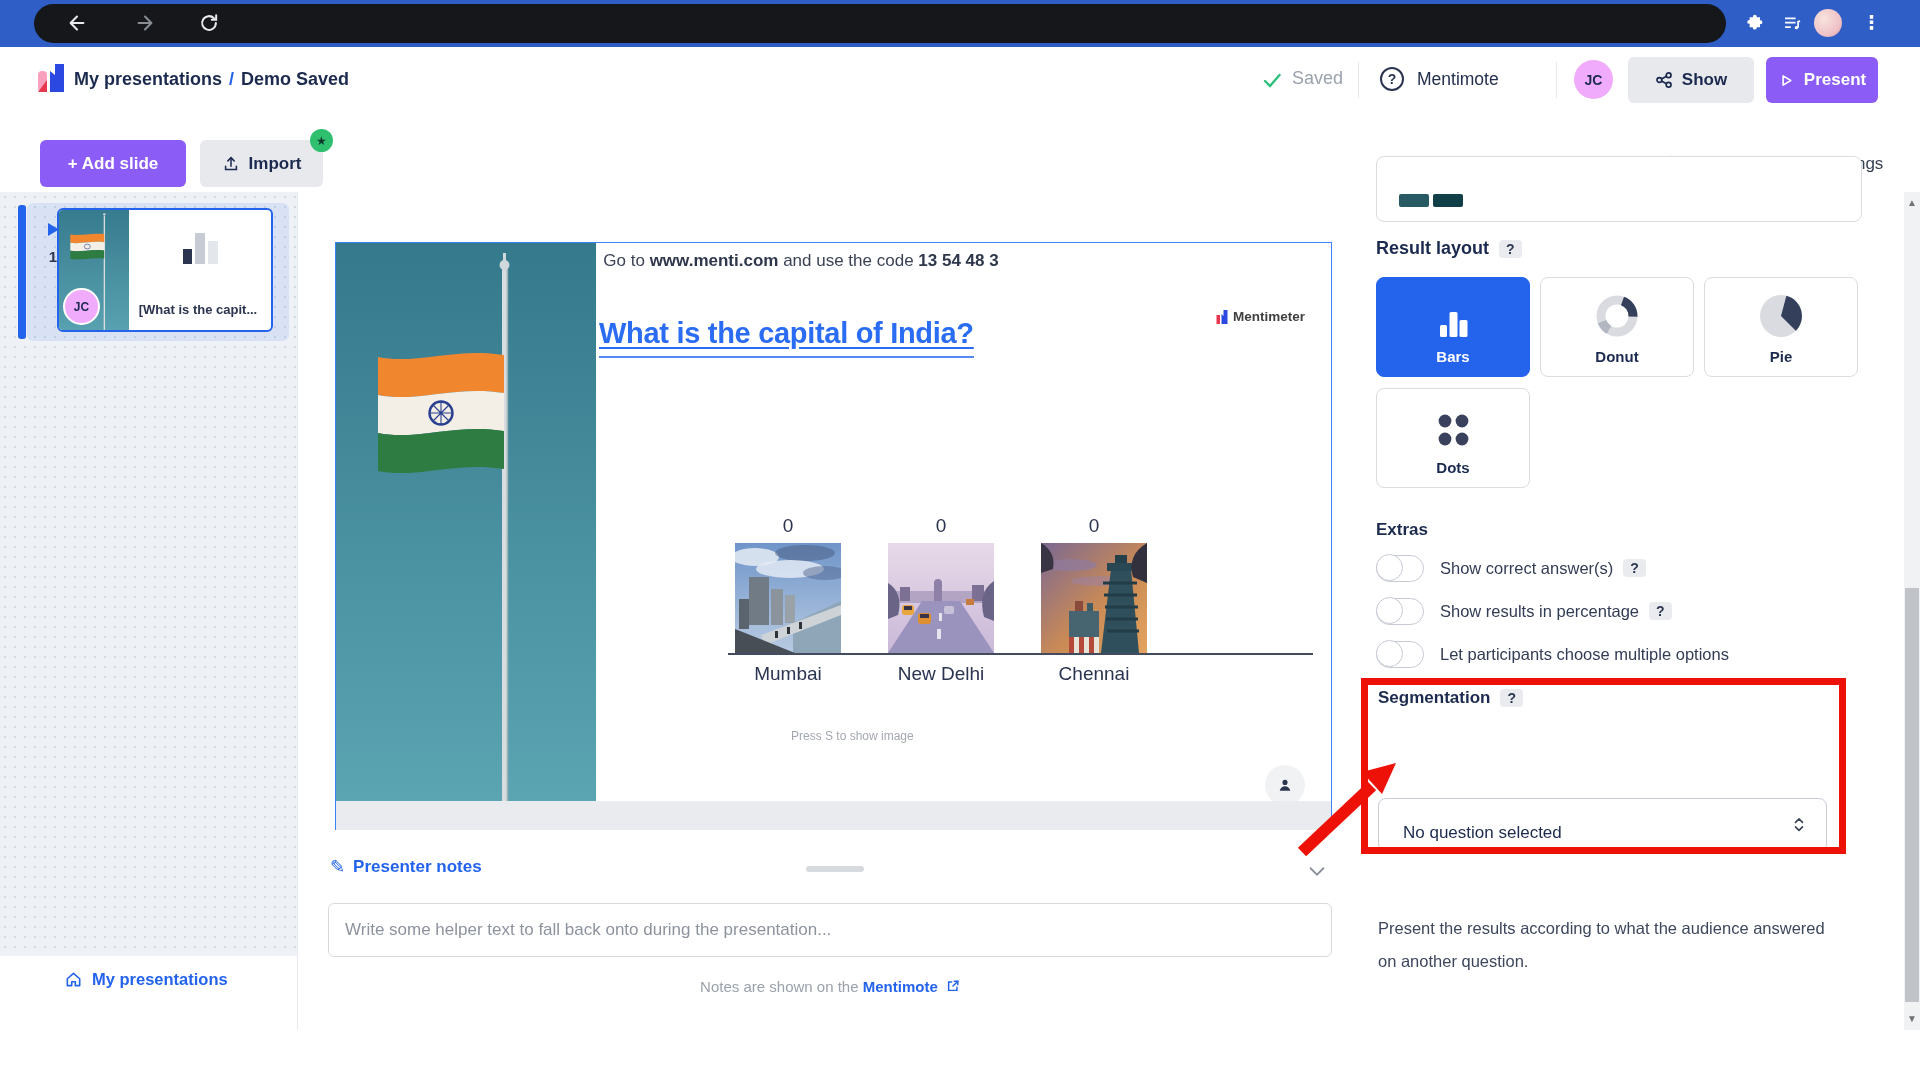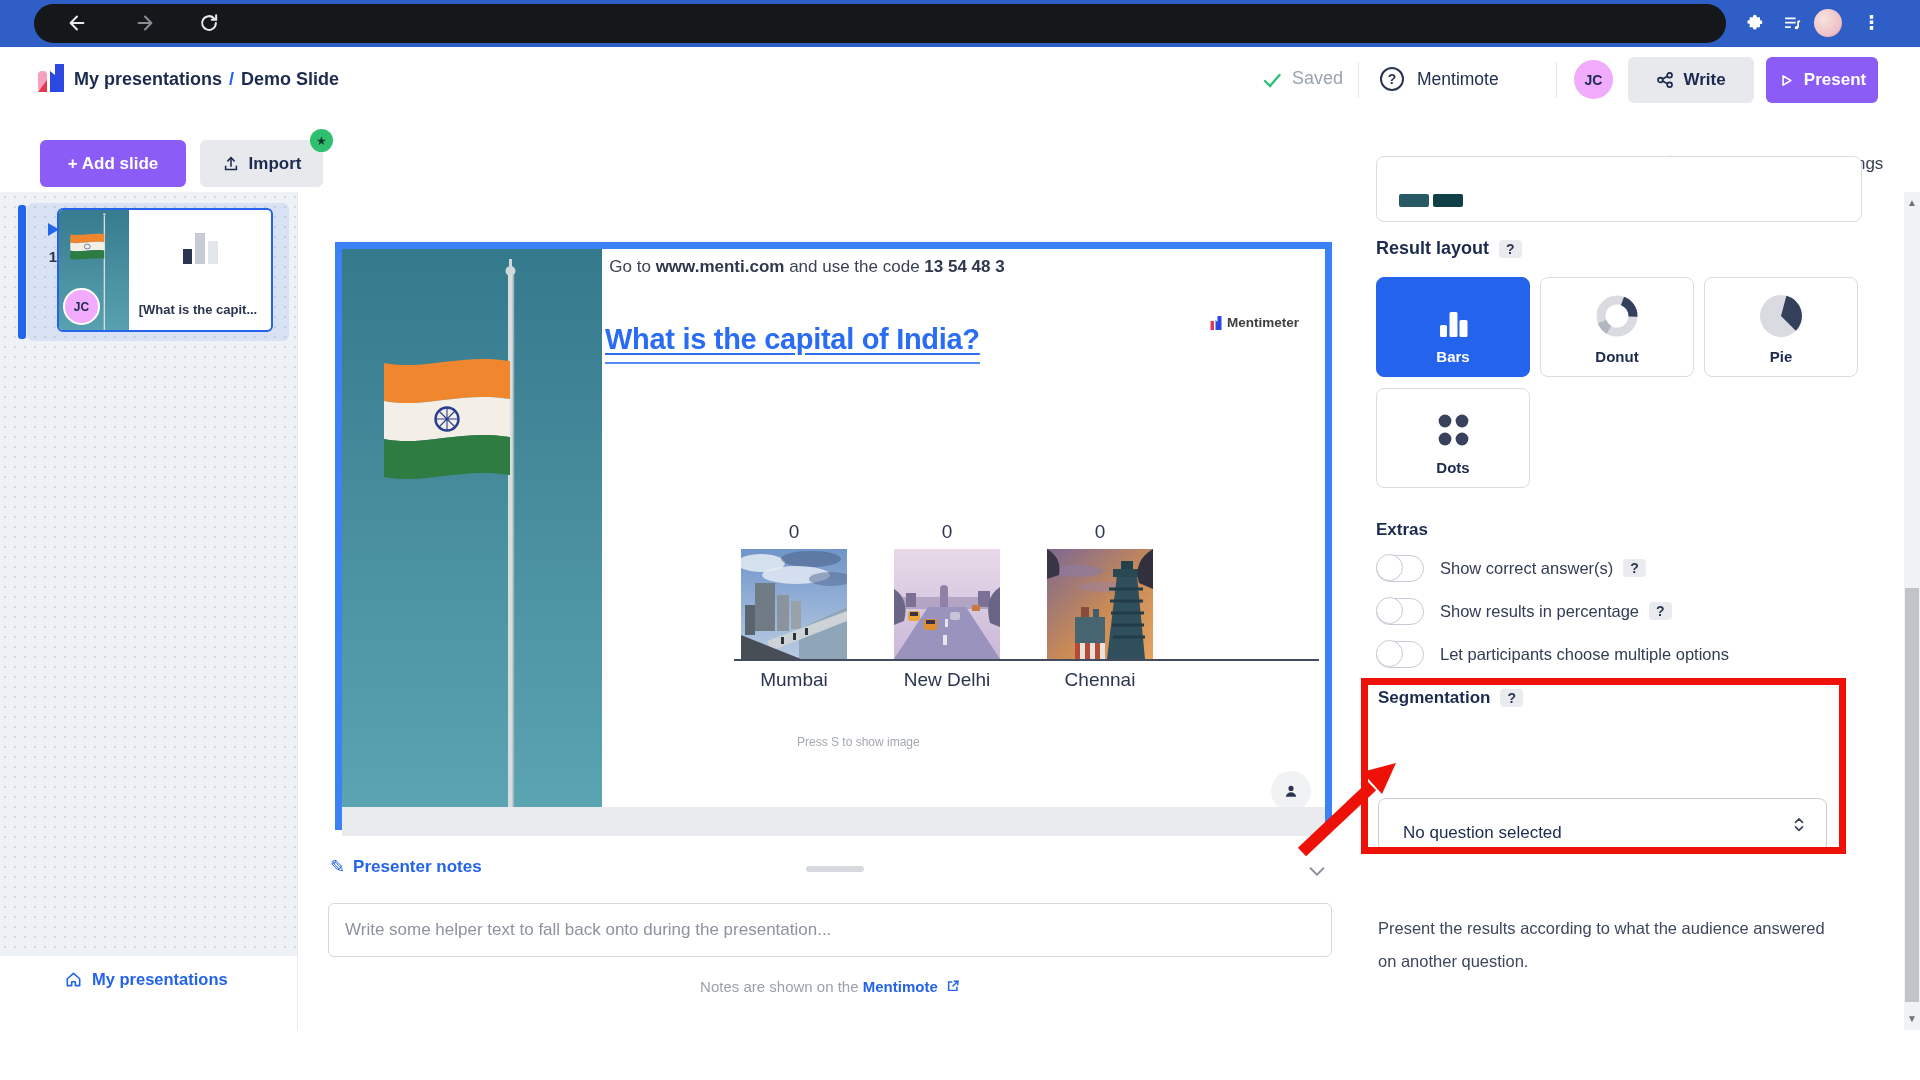--- a/index.html
+++ b/index.html
@@ -35,21 +35,21 @@
   .sidebar .dots-bg { position:absolute; left:0; top:0; width:100%; height:764px;
      background-color:#eef1f6; background-image:radial-gradient(#d3d9e4 1.1px, transparent 1.1px); background-size:10px 10px; }
   .sel-hl { position:absolute; left:27px; top:11px; width:262px; height:138px; background:rgba(36,99,235,.10); border-radius:6px; }
   .sel-bar { position:absolute; left:18px; top:13px; width:8px; height:134px; background:#2463eb; border-radius:3px; }
   .thumb { position:absolute; left:57px; top:16px; width:216px; height:124px; background:#fff; border:2px solid #2463eb; border-radius:6px; overflow:hidden; }
   .thumb-caption { position:absolute; left:70px; right:4px; bottom:13px; text-align:center; font-size:13px; font-weight:600; color:#2c3550; white-space:nowrap; overflow:hidden; }
   .mini-bars { position:absolute; left:70px; right:0; top:22px; display:flex; align-items:flex-end; justify-content:center; gap:3px; height:32px; }
   .home-link { position:absolute; left:64px; top:778px; display:flex; align-items:center; gap:9px; color:#2463eb; font-weight:600; font-size:16.5px; cursor:pointer; }
 
   
-  .canvas { position:absolute; left:335px; top:242px; width:997px; height:588px; border:7px solid #3b82f6; background:#fff; }
+  .canvas { position:absolute; left:335px; top:242px; width:997px; height:588px; border:1px solid #3b82f6; background:#fff; }
   .canvas .gray-strip { position:absolute; left:0; top:558px; width:100%; height:29px; background:#e9ebee; }
   .joinbar { position:absolute; left:0; top:8px; width:930px; text-align:center; font-size:17px; color:#3a4254; }
   .joinbar b { font-weight:700; color:#2f374c; }
   .slide-title { position:absolute; left:263px; top:74px; font-size:29px; font-weight:600; color:#2a6cf4; letter-spacing:-.3px;
      text-decoration:underline; text-decoration-color:#2a6cf4; text-underline-offset:4px; border-bottom:2px solid rgba(42,108,244,.8); padding-bottom:6px; }
   .watermark { position:absolute; right:26px; top:66px; display:flex; align-items:center; gap:5px; font-size:13.5px; font-weight:700; color:#3f3f3f; }
   .axis { position:absolute; left:392px; top:410px; width:585px; height:2px; background:#434b5e; }
   .col { position:absolute; width:106px; text-align:center; }
   .col .val { position:absolute; left:0; top:-138px; width:106px; font-size:19px; font-weight:500; color:#2c3550; }
   .col .img { position:absolute; left:0; top:-110px; width:106px; height:110px; overflow:hidden; }
@@ -127,21 +127,21 @@
   <div class="hdr">
     <span class="abs" style="left:36px;top:15px;width:30px;height:30px">
       <svg viewBox="0 0 30 30">
           <rect x="2" y="9" width="9" height="21" rx="4" fill="#f8a0bd"></rect>
           <polygon points="2,30 11,18 11,30" fill="#e8384f"></polygon>
           <polygon points="14,30 14,9 19,13 19,2 28,2 28,30" fill="#2b49e0"></polygon>
         </svg></span>
     <div class="crumb">
       <span>My presentations</span>
       <span class="sep">/</span>
-      <span>Demo Slide</span>
+      <span>Demo Saved</span>
     </div>
     <span class="abs" style="left:1262px;top:23px;width:20px;height:20px">
       <svg viewBox="0 0 20 20" fill="none" stroke="#2ec07a" stroke-width="2.4" stroke-linecap="round">
           <path d="M3 11l5 5L17.5 5"></path>
         </svg></span>
     <span class="abs" style="left:1292px;top:21px;font-size:18px;color:#9aa2ad">Saved</span>
     <div class="vdiv" style="left:1358px"></div>
     <div class="abs" style="left:1380px;top:20px;display:flex;align-items:center;gap:13px;cursor:pointer">
       <span class="qcircle">?</span>
       <span style="font-size:17.5px;font-weight:500;color:#222f4e">Mentimote</span>
@@ -149,21 +149,21 @@
     <div class="vdiv" style="left:1556px"></div>
     <div class="avatar abs" style="left:1574px;top:13px;width:39px;height:39px;font-size:14px;cursor:pointer">JC</div>
     <div class="btn btn-gray abs" style="left:1628px;top:10px;width:126px;height:46px">
       <span style="width:18px;height:18px">
         <svg viewBox="0 0 18 18" fill="none" stroke="#1b2a4e" stroke-width="1.7">
             <circle cx="13.6" cy="4.2" r="2.4"></circle>
             <circle cx="4.4" cy="9" r="2.4"></circle>
             <circle cx="13.6" cy="13.8" r="2.4"></circle>
             <path d="M6.6 7.9l4.8-2.6M6.6 10.1l4.8 2.6"></path>
           </svg></span>
-      <span>Write</span>
+      <span>Show</span>
     </div>
     <div class="btn btn-blue abs" style="left:1766px;top:10px;width:112px;height:46px">
       <span style="width:17px;height:17px">
         <svg viewBox="0 0 20 20" fill="none" stroke="#fff" stroke-width="1.9" stroke-linejoin="round">
             <path d="M6 4.5v11l9-5.5z"></path>
           </svg></span>
       <span>Present</span>
     </div>
   </div>
 

